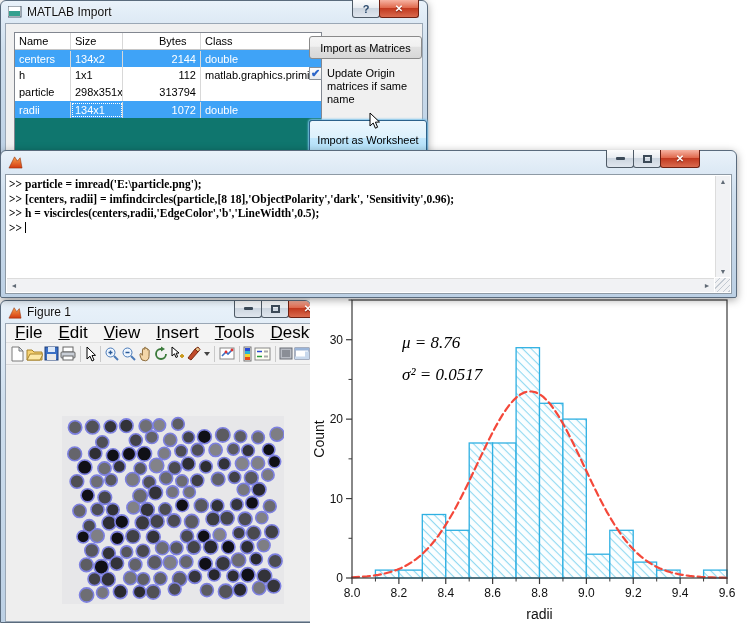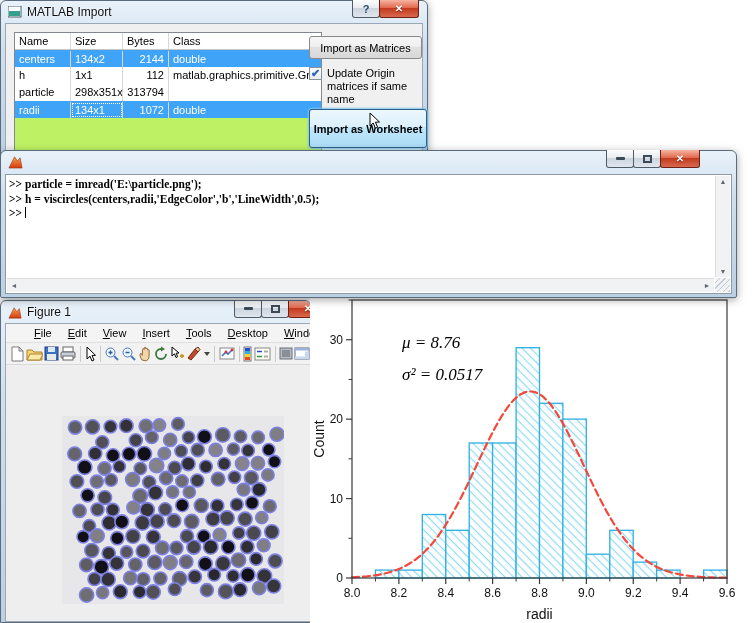--- a/index.html
+++ b/index.html
@@ -33,32 +33,32 @@
 
   .cb { width:13px; height:13px; border:1px solid #8a9199; background:linear-gradient(#fefefe,#e8eaec);
         display:inline-flex; align-items:center; justify-content:center;
         color:#2c66c9; font-size:11px; font-weight:bold; flex:none; }
 
   
   #import-dialog { left:0; top:0; width:428px; height:162px; z-index:10; }
   #import-dialog .body { position:absolute; left:4px; right:4px; top:22px; bottom:0;
                          background:#f0f0f0; border:1px solid #9aa7b5; }
   #import-table { position:absolute; left:8px; top:8px; width:308px; height:122px;
-                  background:#bef264; border:1px solid #828790; font-size:11px; }
+                  background:#0f766e; border:1px solid #828790; font-size:11px; }
   .trow { display:flex; height:17px; line-height:16px; background:#fff; color:#000; }
   .trow.hdr { border-bottom:1px solid #c6c6c6; }
   .trow.sel { background:#3fa3f7; color:#fff;align-items:center; }
   .tcell { padding:0 4px; border-right:1px solid #d8d8d8; overflow:hidden; white-space:nowrap; }
-  .c-name { width:56px; } .c-size { width:52px; } .c-bytes { width:46px; text-align:right; }
+  .c-name { width:56px; } .c-size { width:52px; } .c-bytes { width:46px; text-align:right;margin-left:32px; }
   .c-class { flex:1; border-right:none; }
   .focuscell { outline:1px dotted #ffffff; outline-offset:-2px; }
 
   .ctrlcol { position:absolute; left:303px; top:8px; width:118px; font-size:11px; }
   #btn-import-matrices { width:113px; height:23px; margin:4px 0 8px 0; }
-  #btn-import-worksheet { width:118px; height:39px; margin:3px 0 8px 0;font-weight:bold; }
+  #btn-import-worksheet { width:118px; height:39px; margin:14px 0 8px 0; }
   .cbrow { display:flex; gap:5px; line-height:13px; }
 
   #cursor-arrow { position:absolute; left:368px; top:112px; z-index:40; pointer-events:none; }
 
   
   #cmd-window { left:0; top:150px; width:737px; height:148px; z-index:30; }
   #cmd-content { position:absolute; left:4px; right:4px; top:23px; bottom:3px;
                  background:#fff; border:1px solid #8e9aa5; }
   #cmd-text { position:absolute; left:3px; top:2px; right:18px; bottom:17px; overflow:hidden;
               font-family:Liberation Serif, serif; font-size:11.5px; font-weight:bold;
@@ -71,22 +71,22 @@
   .sarrow { color:#606a75; font-size:7px; width:14px; text-align:center; }
   .vscroll .sarrow { position:absolute; left:0; }
   .grip { position:absolute; right:1px; bottom:1px; width:15px; height:14px;
           background:repeating-linear-gradient(135deg,#f1f2f4 0 3px,#c3cad2 3px 4px); }
 
   
   #figure-window { left:0; top:300px; width:311px; height:323px; z-index:10;
                    border-radius:6px 6px 0 0; overflow:hidden; }
   #figure-window .inner { position:absolute; left:4px; right:0; top:22px; bottom:0;
                           background:#f0f0f0; border:1px solid #9aa7b5; border-right:none; }
-  #fig-menubar { height:19px; display:flex; align-items:center; padding-left:20px;
-                 font-size:11px; color:#000; background:#f4f4f4; border-bottom:1px solid #e0e0e0; }
+  #fig-menubar { height:19px; display:flex; align-items:center; padding-left:1px;
+                 font-size:17px; color:#000; background:#f4f4f4; border-bottom:1px solid #e0e0e0; }
   .menu-item { display:inline-block; padding:2px 8px; }
   .menu-item::first-letter { text-decoration:underline; }
   #fig-toolbar { height:22px; display:flex; align-items:center; padding-left:4px; gap:1px;
                  background:#f2f2f2; border-bottom:1px solid #d9d9d9; }
   .tbi { width:20px; height:20px; display:flex; align-items:center; justify-content:center; }
   .tsep { width:1px; height:16px; background:#c9c9c9; margin:0 3px; }
   #fig-canvas { position:absolute; left:0; right:0; top:42px; bottom:0; background:#eeeeee; }
   #particle-image { position:absolute; left:56px; top:50px; width:222px; height:188px;
                     background:#e7e7e9; }
 
@@ -182,21 +182,21 @@
         <div class="capbtn">
             <div class="glyph-min"></div>
           </div>
         <div class="capbtn">
             <div class="glyph-max"></div>
           </div>
         <div class="capbtn close">✕</div>
       </div>
     </div>
     <div id="cmd-content">
-      <div id="cmd-text"><div>&gt;&gt; particle = imread('E:\particle.png');</div><div>&gt;&gt; h = viscircles(centers,radii,'EdgeColor','b','LineWidth',0.5);</div><div>&gt;&gt; <span class="caret"></span></div></div>
+      <div id="cmd-text"><div>&gt;&gt; particle = imread('E:\particle.png');</div><div>&gt;&gt; [centers, radii] = imfindcircles(particle,[8 18],'ObjectPolarity','dark', 'Sensitivity',0.96);</div><div>&gt;&gt; h = viscircles(centers,radii,'EdgeColor','b','LineWidth',0.5);</div><div>&gt;&gt; <span class="caret"></span></div></div>
       <div class="vscroll">
         <div class="sarrow" style="top:2px;">▲</div>
         <div class="sarrow" style="bottom:2px;">▼</div>
       </div>
       <div class="hscroll">
         <div class="sarrow">◄</div>
         <div class="sarrow">►</div>
       </div>
       <div class="grip"></div>
     </div>

